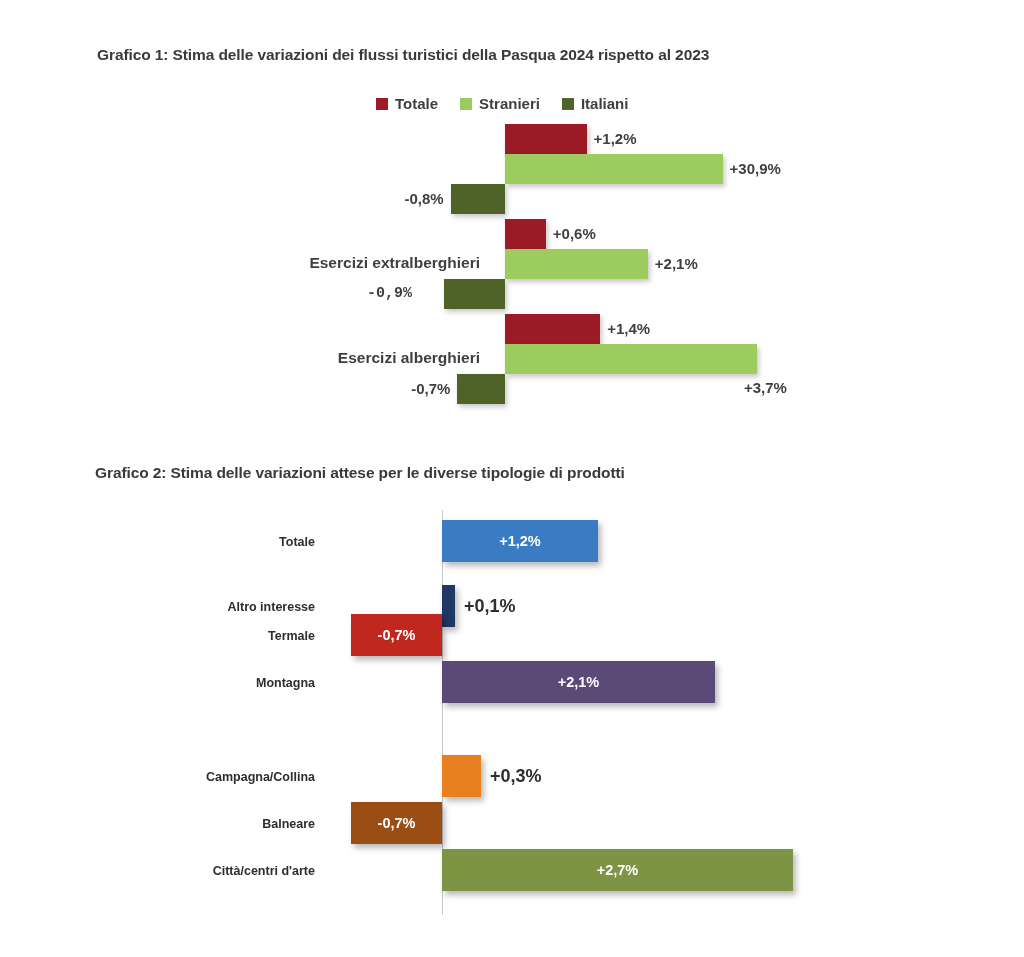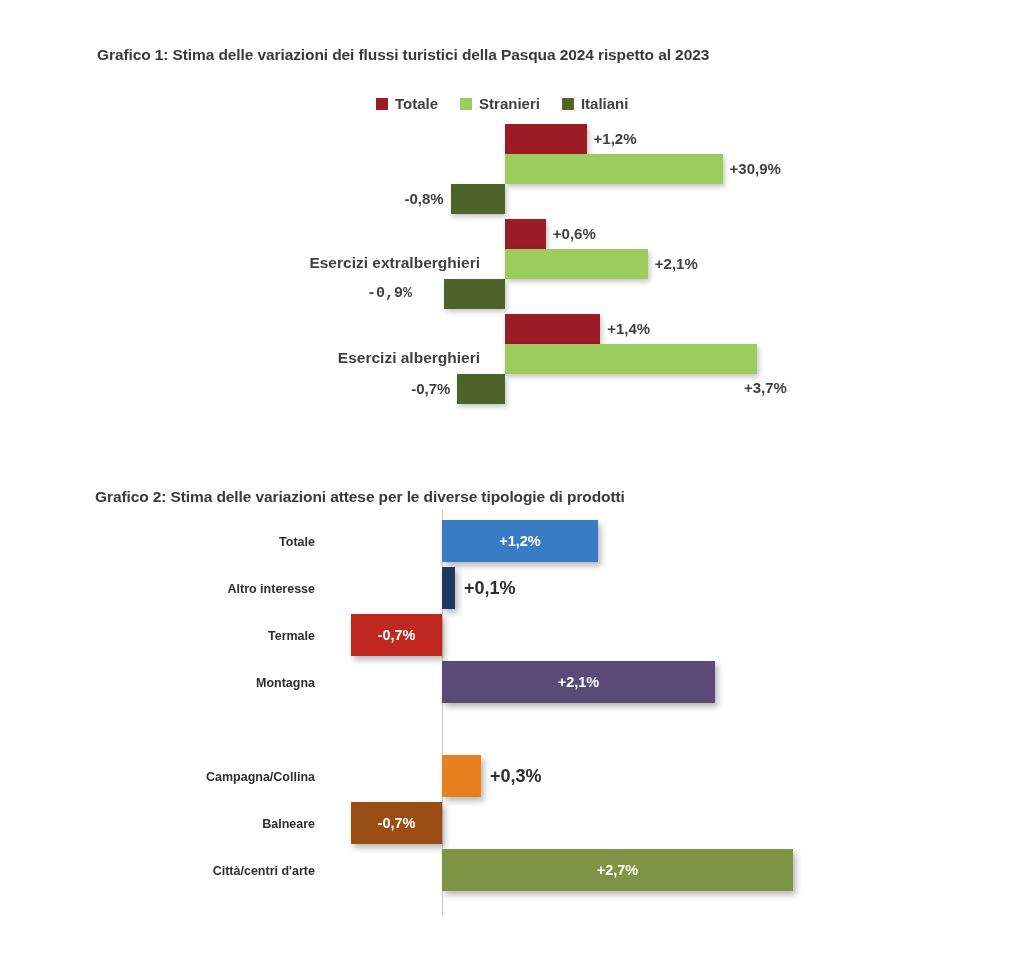--- a/index.html
+++ b/index.html
@@ -24,21 +24,21 @@
   
   .chart-title {
     position: absolute;
     font-size: 15.5px;
     font-weight: bold;
     color: #3a3a3a;
     letter-spacing: -0.1px;
     white-space: nowrap;
   }
   #title1 { left: 97px; top: 46px; }
-  #title2 { left: 95px; top: 488px; text-align: right; }
+  #title2 { left: 95px; top: 464px; text-align: right; }
 
   
   #chart1 {
     position: absolute;
     left: 0;
     top: 85px;
     width: 1024px;
     height: 335px;
   }
   .legend {
@@ -230,21 +230,21 @@
   <div class="chart-title" id="title2">Grafico 2: Stima delle variazioni attese per le diverse tipologie di prodotti</div>
 
   <div id="chart2">
     <div class="c2-axis"></div>
 
     <div class="c2-row" style="top:18px;">
       <div class="c2-cat-label">Totale</div>
       <div class="c2-bar" style="background: rgb(58, 124, 196); width: 156px; left: 442px;"></div>
       <div class="c2-val-in" style="left: 442px; width: 156px;">+1,2%</div>
     </div>
-    <div class="c2-row" style="top:65px;">
+    <div class="c2-row" style="top:83px;">
       <div class="c2-cat-label">Altro interesse</div>
       <div class="c2-bar" style="background: rgb(31, 56, 100); width: 13px; left: 442px;"></div>
       <div class="c2-val-out" style="left: 464px;">+0,1%</div>
     </div>
     <div class="c2-row" style="top:112px;">
       <div class="c2-cat-label">Termale</div>
       <div class="c2-bar" style="background: rgb(192, 39, 31); width: 91px; left: 351px;"></div>
       <div class="c2-val-in" style="left: 351px; width: 91px;">-0,7%</div>
     </div>
     <div class="c2-row" style="top:159px;">

